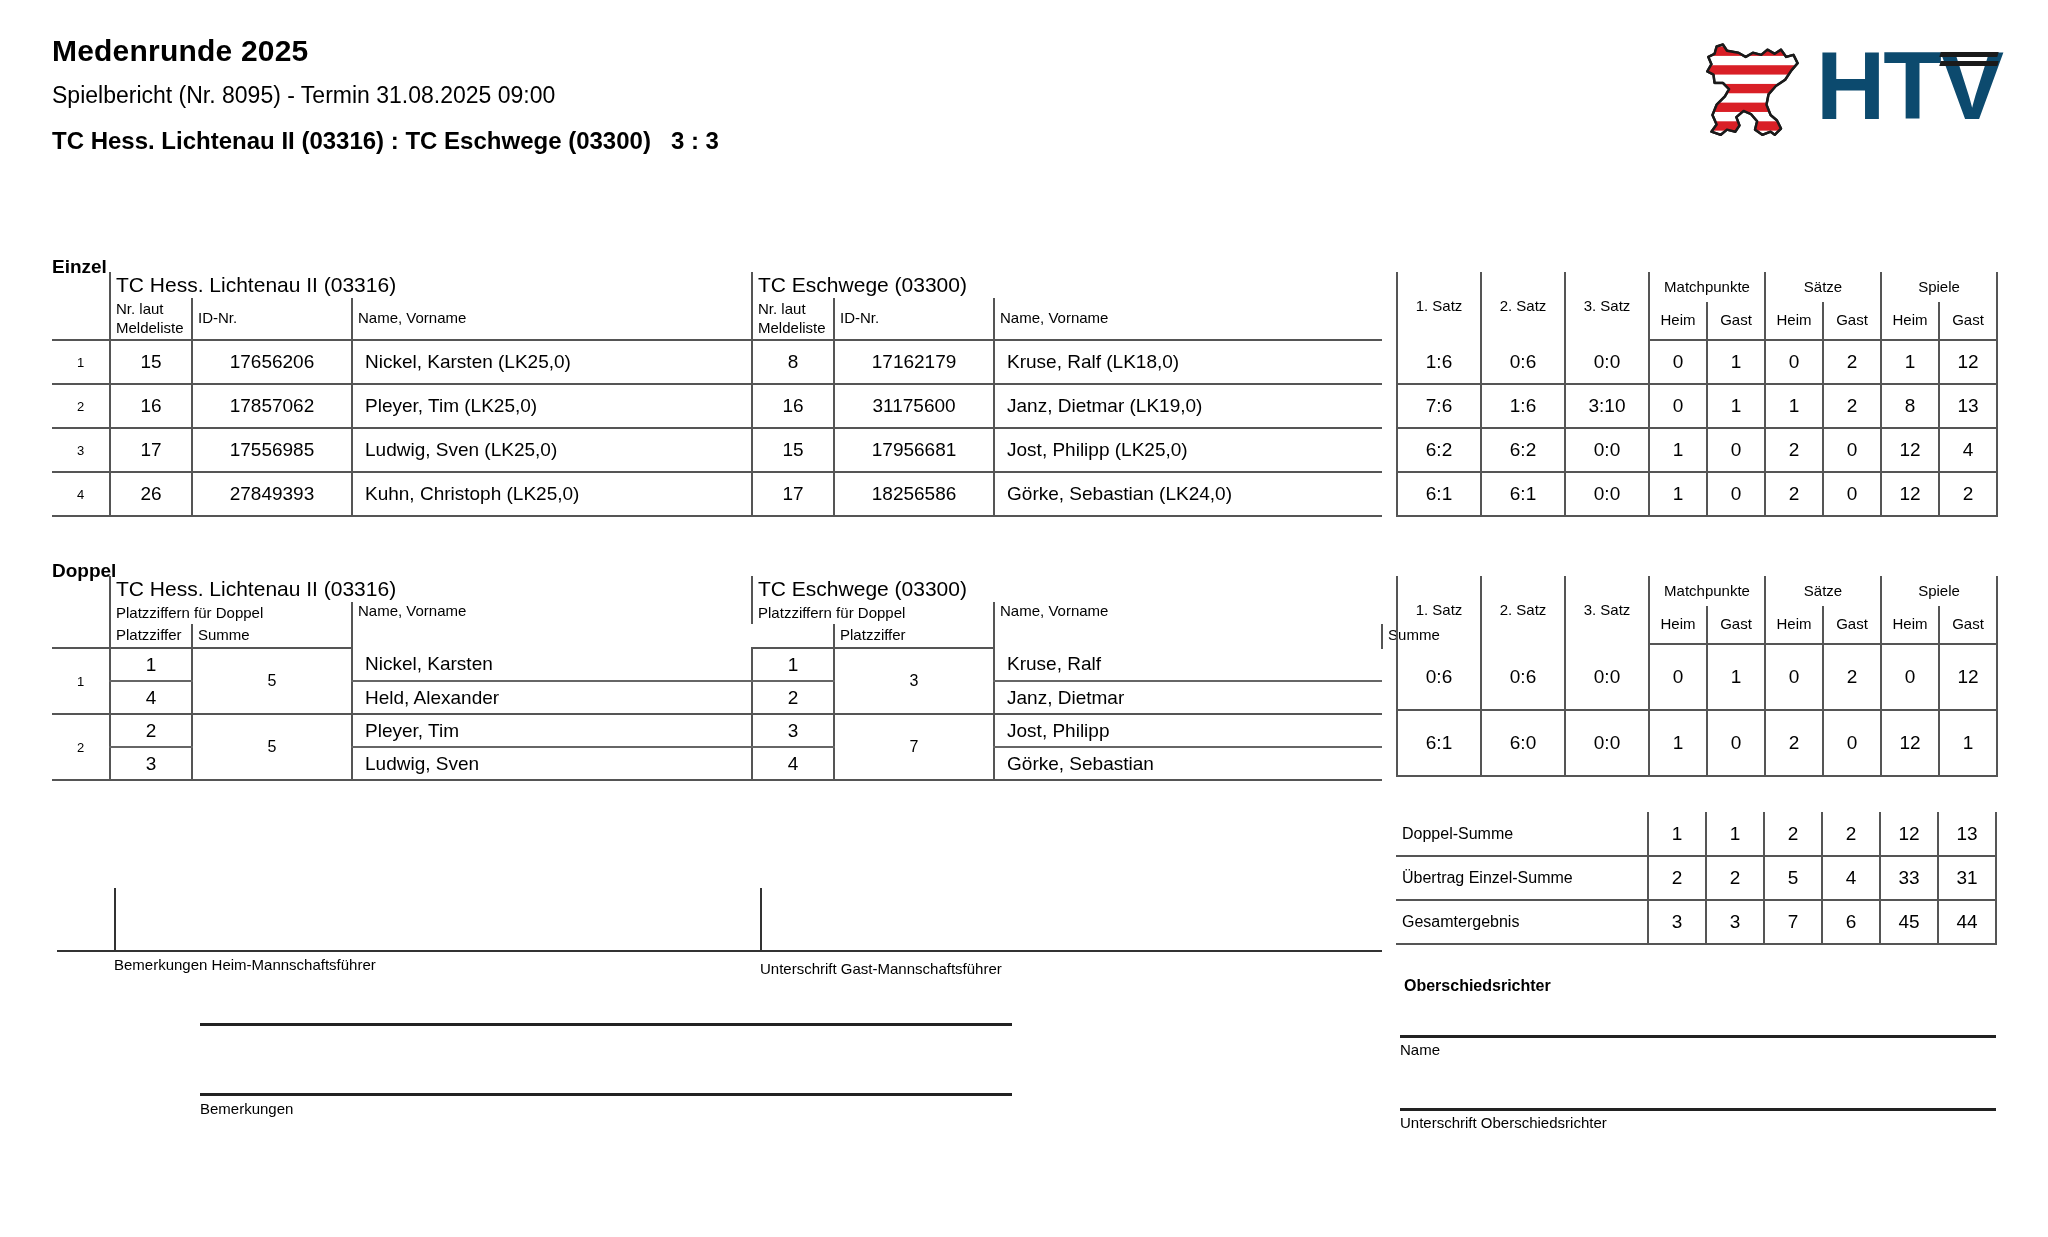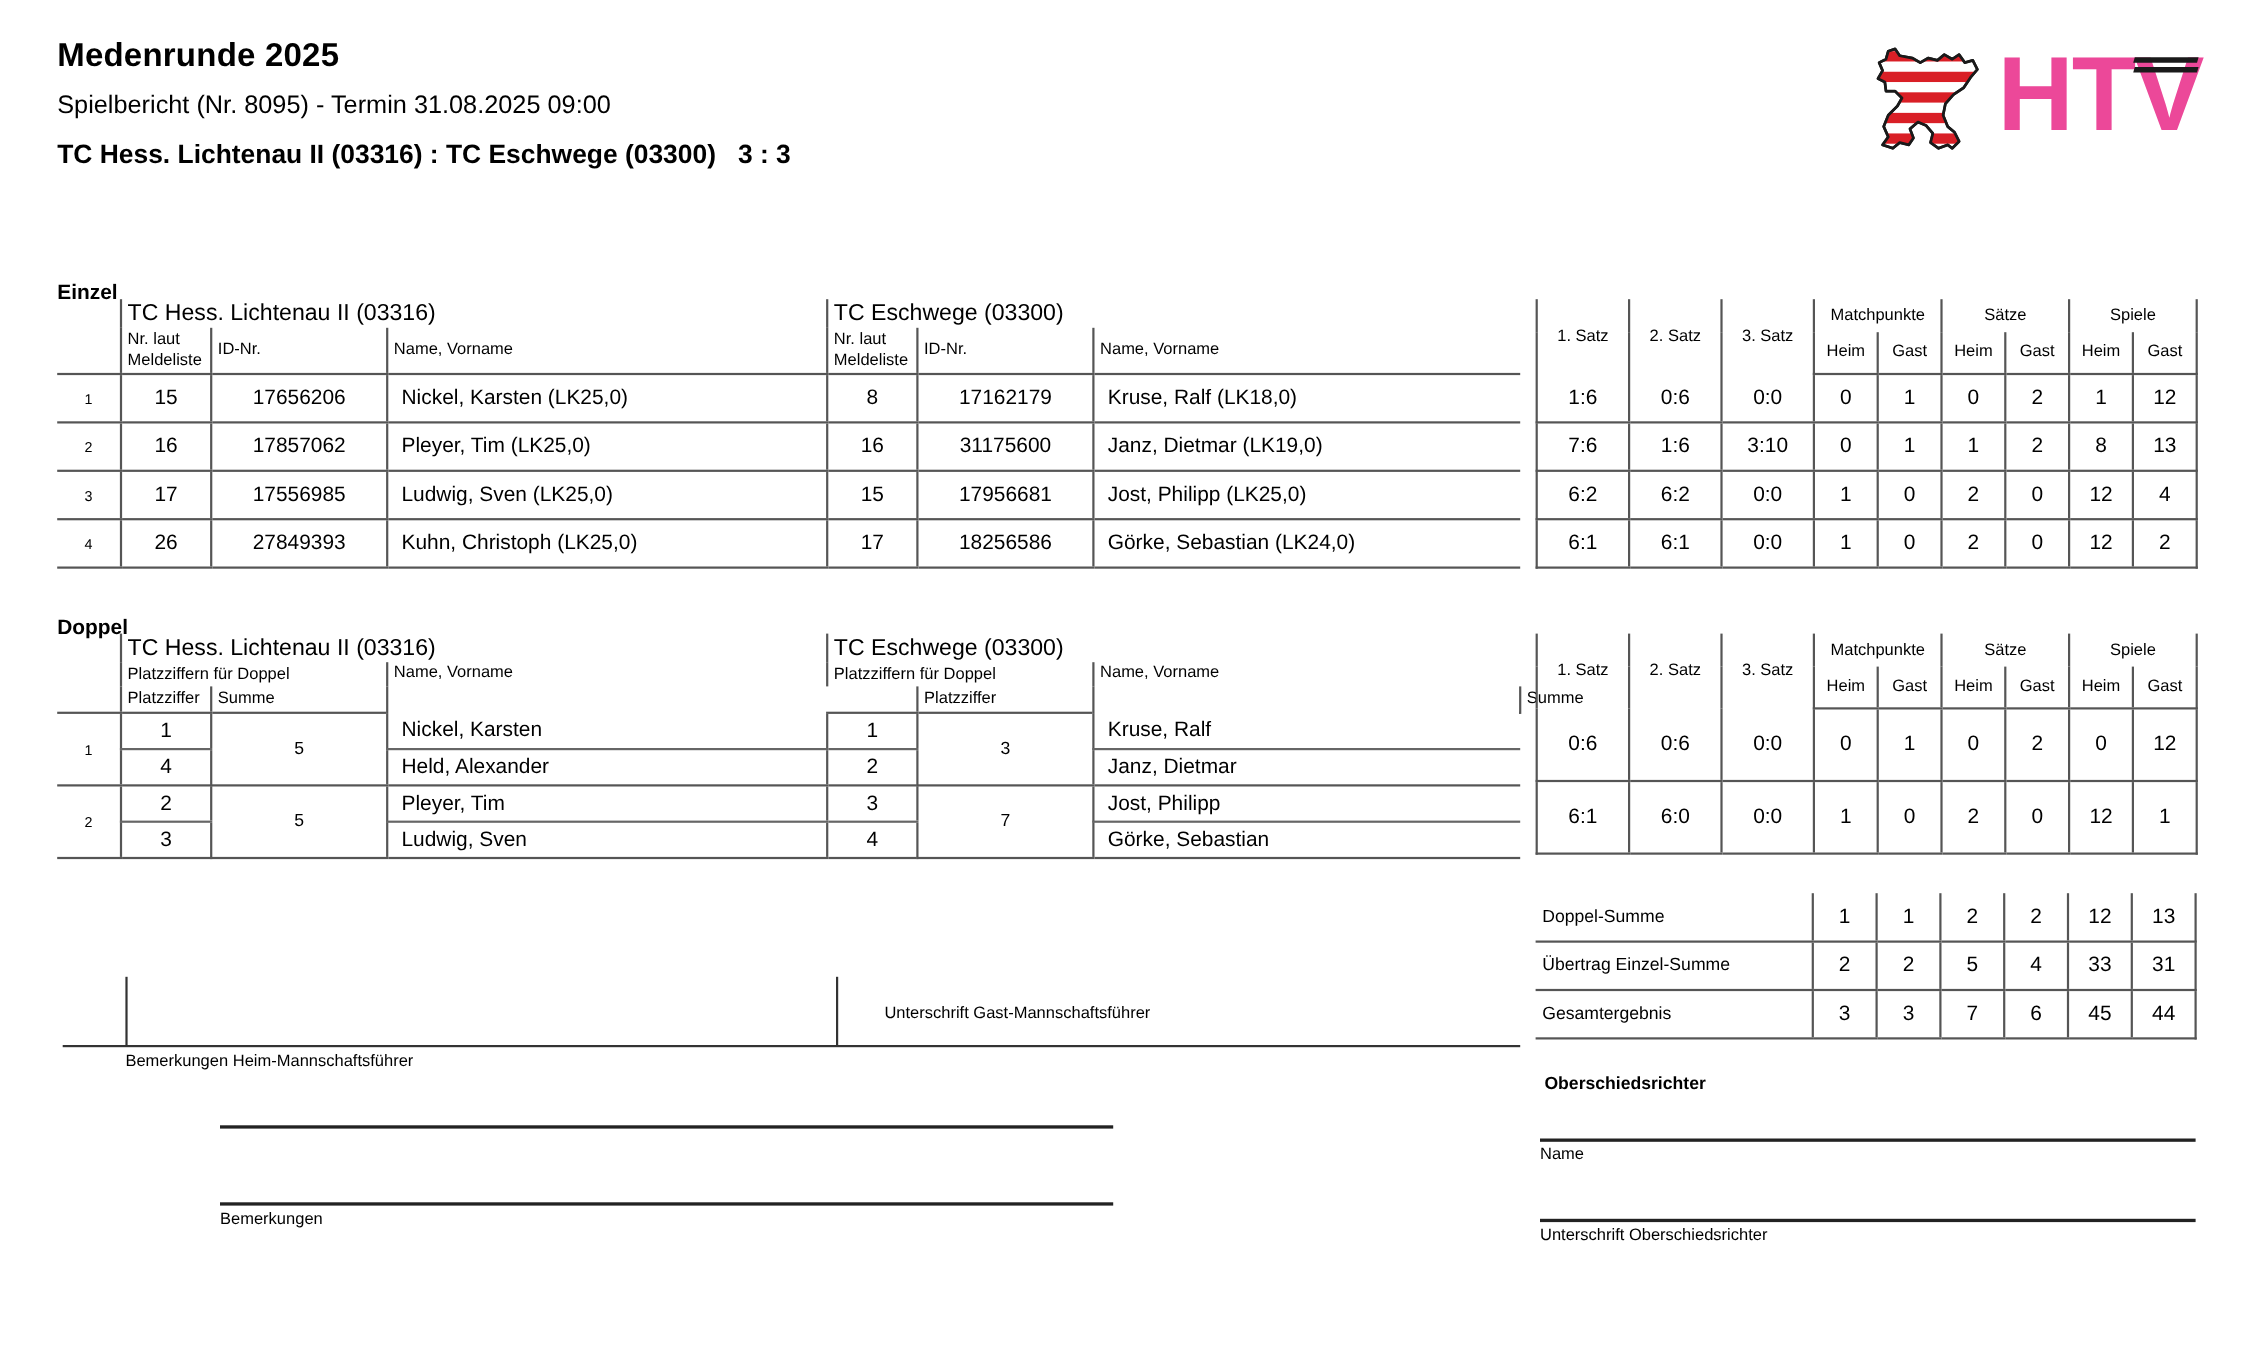--- a/index.html
+++ b/index.html
@@ -20,21 +20,21 @@
   .hdr { position: absolute; left: 52px; top: 34px; }
   .hdr-title  { font-size: 30px; font-weight: bold; letter-spacing: .2px; }
   .hdr-league { font-size: 25px; font-weight: bold; margin-top: 13px; }
   .hdr-report { font-size: 23px; font-weight: normal; margin-top: 14px; }
   .hdr-match  { font-size: 24px; font-weight: bold; margin-top: 18px; white-space: pre; }
 
   
   .logo { position: absolute; right: 46px; top: 32px; display: flex; align-items: center; gap: 10px; }
   .logo-lion { width: 104px; height: 108px; display: block; }
   .logo-text { font-size: 96px; font-weight: bold; line-height: .84; letter-spacing: -2px;
-               color: #ec4899; position: relative; font-family: "Liberation Sans", sans-serif; }
+               color: #0c4a6e; position: relative; font-family: "Liberation Sans", sans-serif; }
 
   
   .sec-label { position: absolute; font-size: 19px; font-weight: bold; }
 
   
   .tbl { position: absolute; border-collapse: collapse; table-layout: fixed; }
   .tbl td, .tbl th { padding: 0; margin: 0; vertical-align: middle; font-weight: normal; }
 
   .teamhead { font-size: 21px; font-weight: bold; text-align: left; padding-left: 5px !important;
               vertical-align: bottom; white-space: nowrap; }
@@ -423,21 +423,21 @@
         <td class="sumval bl bb">45</td>
         <td class="sumval bl bb br">44</td>
       </tr>
     </tbody>
   </table>
 
   <div class="sig-vline" style="left:114px; top:888px; height:62px;"></div>
   <div class="sig-vline" style="left:760px; top:888px; height:62px;"></div>
   <div class="sig-hline" style="left:57px;  top:950px; width:1325px;"></div>
   <div class="sig-cap" style="left:114px; top:956px;">Bemerkungen Heim-Mannschaftsführer</div>
-  <div class="sig-cap" style="left:760px; top:912px;margin-left:44px;">Unterschrift Gast-Mannschaftsführer</div>
+  <div class="sig-cap" style="left:760px; top:960px;">Unterschrift Gast-Mannschaftsführer</div>
 
   <div class="fld-line" style="left:200px; top:1023px; width:812px;"></div>
   <div class="fld-line" style="left:200px; top:1093px; width:812px;"></div>
   <div class="fld-cap" style="left:200px; top:1100px;">Bemerkungen</div>
 
   <div class="osr-title" style="left:1404px; top:977px;">Oberschiedsrichter</div>
   <div class="fld-line" style="left:1400px; top:1035px; width:596px;"></div>
   <div class="fld-cap" style="left:1400px; top:1041px;">Name</div>
   <div class="fld-line" style="left:1400px; top:1108px; width:596px;"></div>
   <div class="fld-cap" style="left:1400px; top:1114px;">Unterschrift Oberschiedsrichter</div>

